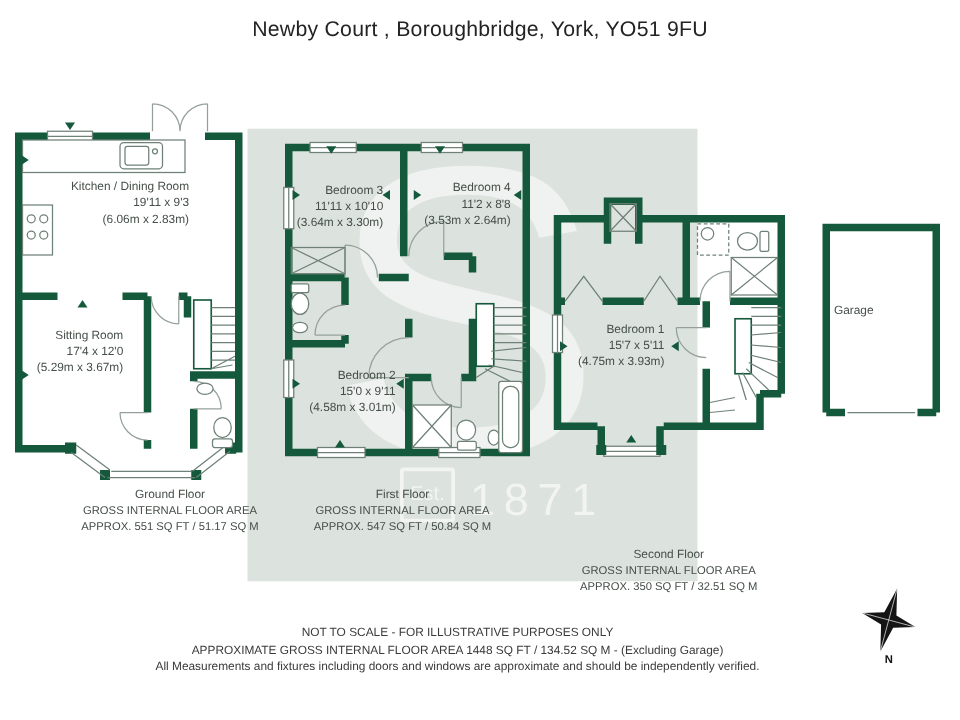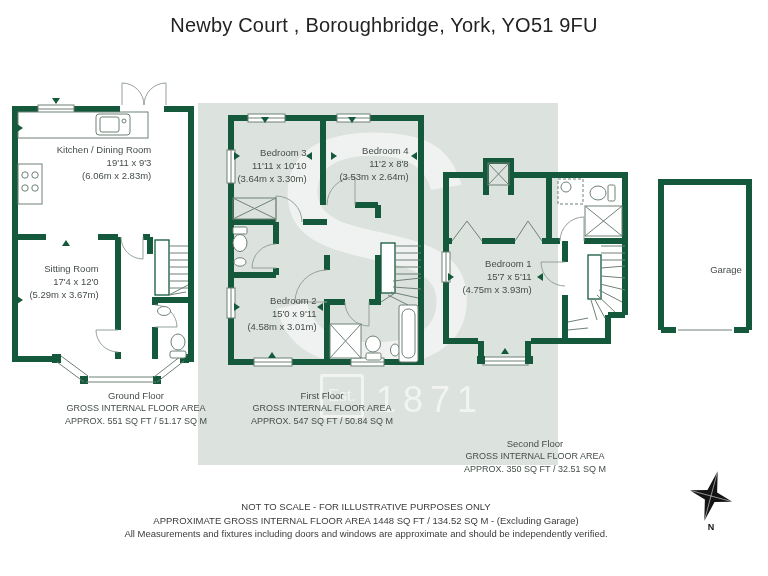--- a/index.html
+++ b/index.html
@@ -7,21 +7,21 @@
         font-family:"Liberation Sans", sans-serif;}
   .panel{position:absolute;left:198px;top:103px;width:360px;height:362px;background:#dce2dd;}
   .wm-s{position:absolute;left:252px;top:84px;width:240px;text-align:center;
         font-size:330px;line-height:1;font-weight:400;color:rgba(255,255,255,0.55);}
   .wm-est{position:absolute;left:320px;top:374px;display:flex;align-items:flex-end;gap:12px;
         color:rgba(255,255,255,0.62);}
   .wm-est .box{width:38px;height:38px;border:3px solid rgba(255,255,255,0.62);border-radius:3px;
         display:flex;align-items:center;justify-content:center;font-size:16px;}
   .wm-est .year{font-size:36px;letter-spacing:7px;line-height:1;}
   svg.plan{position:absolute;left:0;top:0;}
-  .title{position:absolute;top:14px;left:0;width:768px;text-align:center;font-size:20px;
+  .title{position:absolute;top:14px;left:0;width:768px;text-align:center;font-size:17px;
         color:#232323;letter-spacing:0.2px;}
   .room-label{position:absolute;transform:translateX(-50%);text-align:right;color:#454e48;
         font-size:9.5px;line-height:13px;white-space:nowrap;}
   .floor-caption{position:absolute;transform:translateX(-50%);text-align:center;color:#454e48;
         font-size:9.5px;line-height:13px;white-space:nowrap;}
   .floor-caption .cap{font-size:9px;}
   .footer{position:absolute;left:0;top:500px;width:732px;text-align:center;color:#3a3a3a;
         font-size:9.5px;line-height:13.5px;}
   
   .wall{stroke:#14593b;stroke-width:6;fill:none;}
@@ -278,21 +278,21 @@
     <div>15'0 x 9'11</div>
     <div>(4.58m x 3.01m)</div>
   </div>
 
   <div class="room-label" style="left:497px;top:257px;">
     <div>Bedroom 1</div>
     <div>15'7 x 5'11</div>
     <div>(4.75m x 3.93m)</div>
   </div>
 
-  <div class="room-label" style="left:726px;top:242px;margin-top:21px;">
+  <div class="room-label" style="left:683px;top:242px;">
     <div>Garage</div>
   </div>
 
   <div class="floor-caption" style="left:136px;top:389px;">
     <div>Ground Floor</div>
     <div class="cap">GROSS INTERNAL FLOOR AREA</div>
     <div class="cap">APPROX. 551 SQ FT / 51.17 SQ M</div>
   </div>
 
   <div class="floor-caption" style="left:322px;top:389px;">

